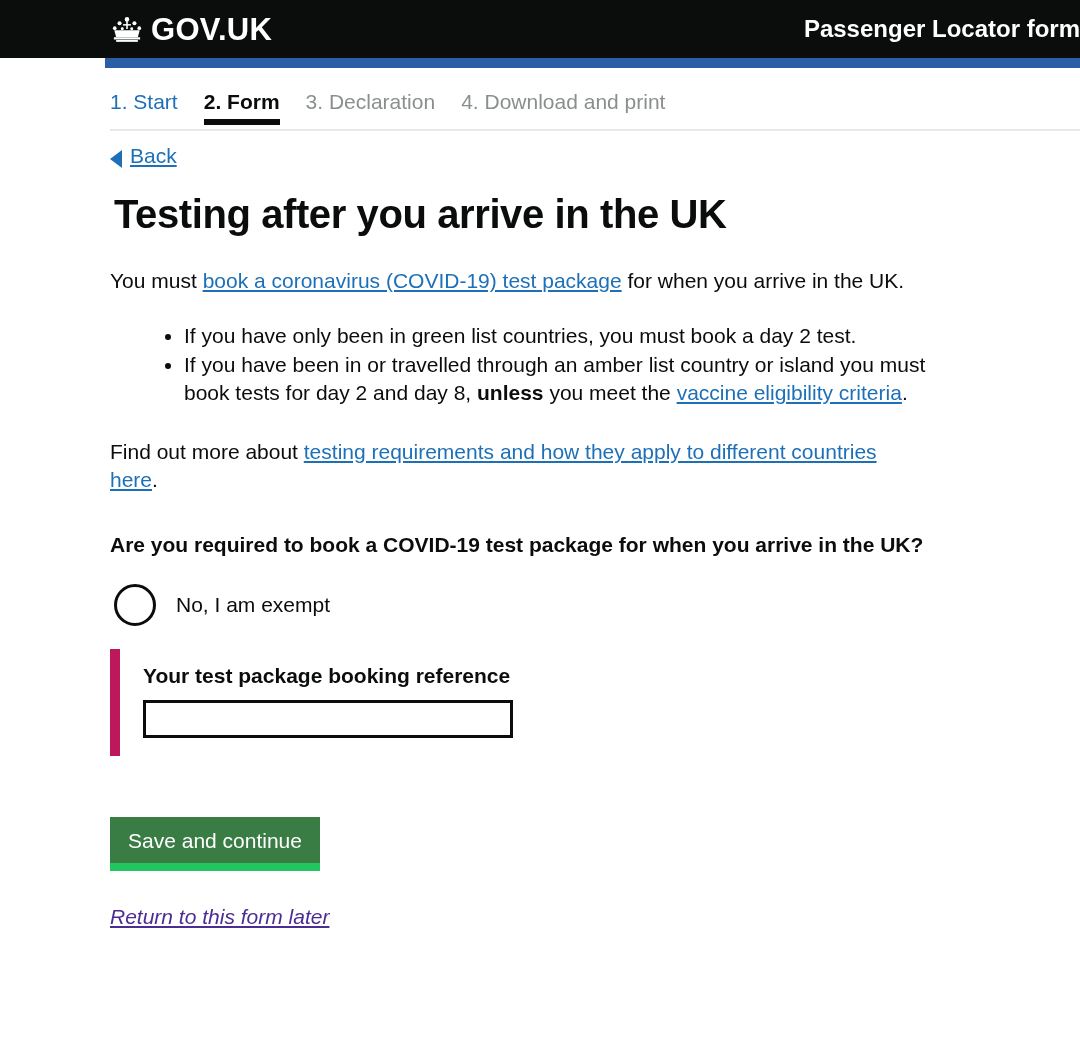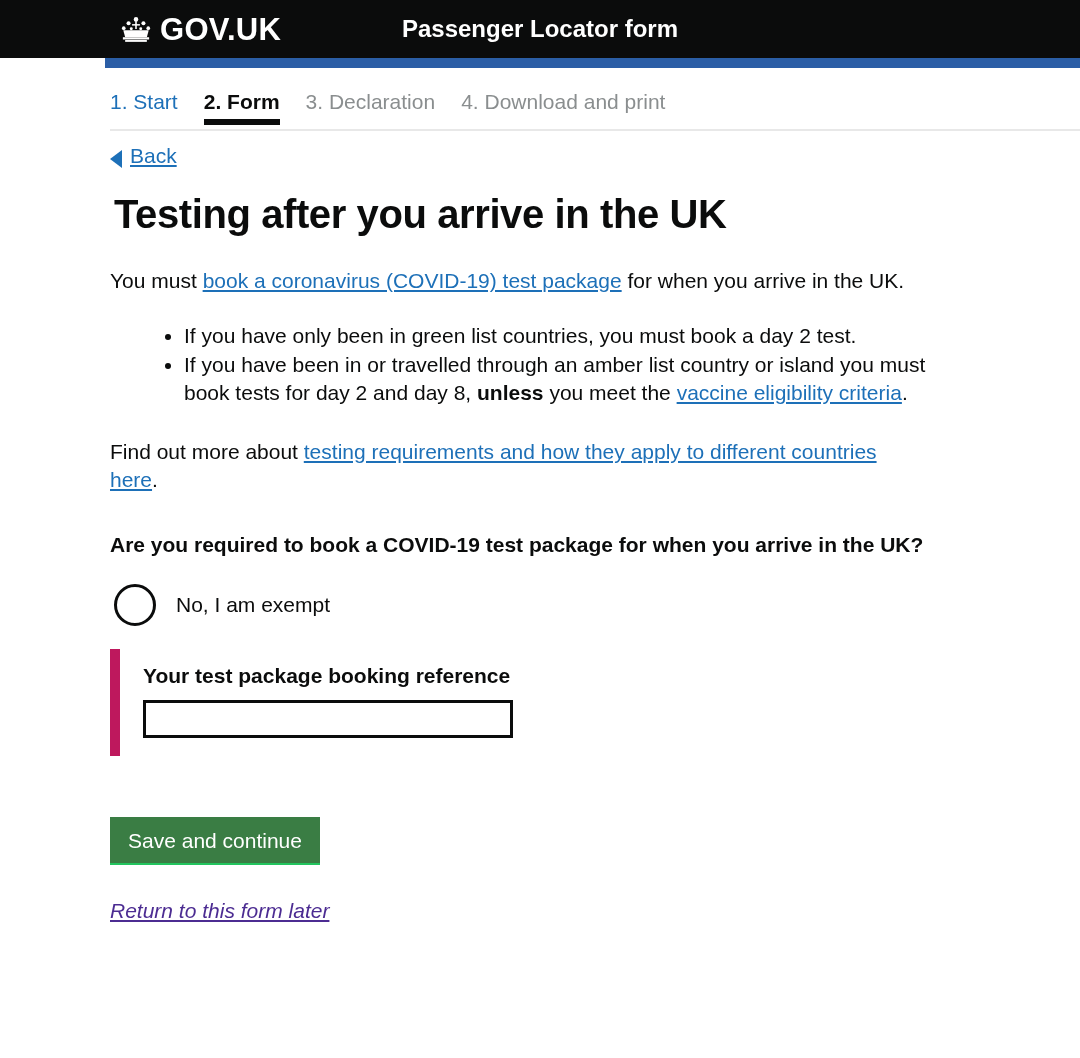--- a/index.html
+++ b/index.html
@@ -17,21 +17,20 @@
     overflow: hidden;
   }
 
   
   .govuk-header {
     background: #0b0c0c;
     height: 58px;
     position: relative;
     display: flex;
     align-items: center;
-    padding-left: 9px;
   }
   .header-brand {
     display: flex;
     align-items: center;
     margin-left: 110px;
     gap: 7px;
   }
   .crown-icon {
     width: 34px;
     height: 28px;
@@ -43,21 +42,21 @@
     font-size: 31px;
     font-weight: bold;
     letter-spacing: 0.3px;
     line-height: 1;
     white-space: nowrap;
   }
   .header-title {
     position: absolute;
     left: 0;
     right: 0;
-    text-align: center;
+    text-align: right;
     color: #ffffff;
     font-size: 24px;
     font-weight: bold;
     pointer-events: none;
   }
 
   
   .blue-band {
     height: 10px;
     background: #2b5ea6;
@@ -247,21 +246,21 @@
 
   
   .save-button {
     margin-top: 61px;
     display: inline-block;
     background: #3a7d44;
     color: #ffffff;
     font-size: 21px;
     font-family: "Liberation Sans", sans-serif;
     border: none;
-    border-bottom: 2px solid #22c55e;
+    border-bottom: 8px solid #22c55e;
     padding: 12px 18px 10px 18px;
     cursor: pointer;
     line-height: 1.15;
   }
 
   a.footer-link {
     display: inline-block;
     margin-top: 34px;
     font-size: 21px;
     color: #4c2c92;

